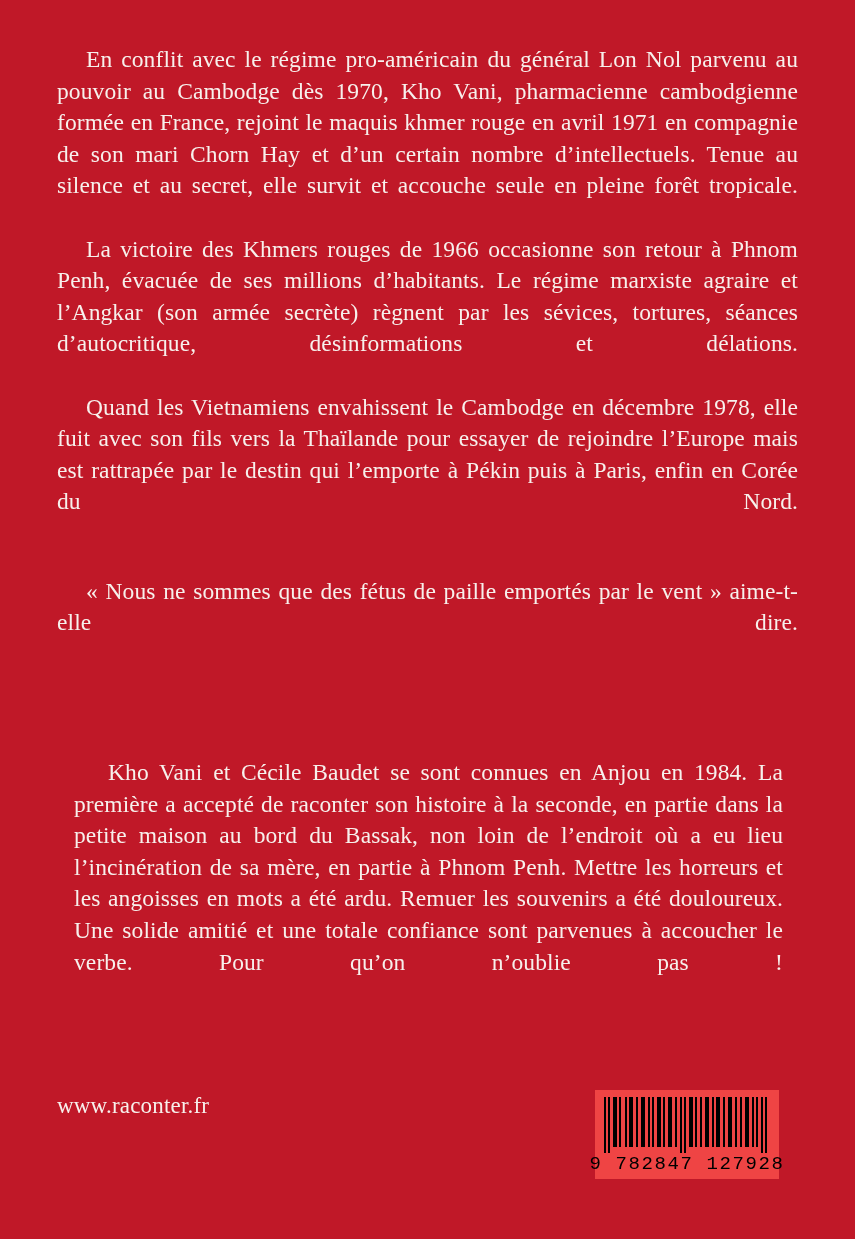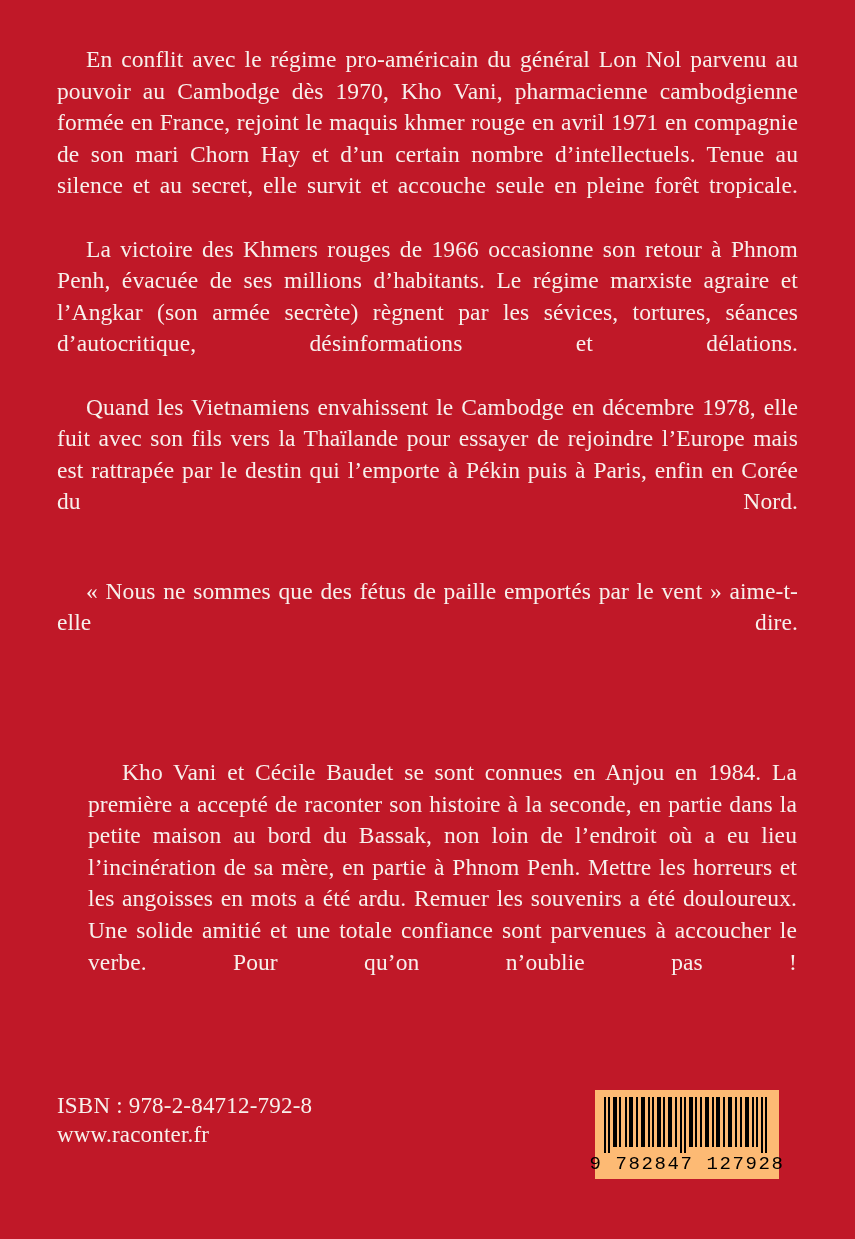--- a/index.html
+++ b/index.html
@@ -50,21 +50,21 @@
   
   .blurb p::after {
     content: "";
     display: inline-block;
     width: 100%;
   }
 
   
   .authors {
     position: absolute;
-    left: 88px;
+    left: 74px;
     top: 757px;
     width: 709px;
   }
 
   .authors p {
     margin: 0;
     font-size: 23.5px;
     line-height: 31.6px;
     text-align: justify;
     text-justify: inter-word;
@@ -94,21 +94,21 @@
     letter-spacing: 0.2px;
   }
 
   
   .barcode-box {
     position: absolute;
     left: 595px;
     top: 1090px;
     width: 184px;
     height: 89px;
-    background: #fdba74;
+    background: #ef4444;
     box-sizing: border-box;
     padding: 7px 9px 4px 9px;
     display: flex;
     flex-direction: column;
     align-items: center;
     justify-content: flex-start;
   }
 
   .barcode-bars {
     width: 166px;
@@ -137,21 +137,20 @@
     <p>La victoire des Khmers rouges de 1966 occasionne son retour à Phnom Penh, évacuée de ses millions d’habitants. Le régime marxiste agraire et l’Angkar (son armée secrète) règnent par les sévices, tortures, séances d’autocritique, désinformations et délations.</p>
     <p>Quand les Vietnamiens envahissent le Cambodge en décembre 1978, elle fuit avec son fils vers la Thaïlande pour essayer de rejoindre l’Europe mais est rattrapée par le destin qui l’emporte à Pékin puis à Paris, enfin en Corée du Nord.</p>
     <p class="quote">« Nous ne sommes que des fétus de paille emportés par le vent » aime-t-elle dire.</p>
   </div>
 
   <div class="authors">
     <p>Kho Vani et Cécile Baudet se sont connues en Anjou en 1984. La première a accepté de raconter son histoire à la seconde, en partie dans la petite maison au bord du Bassak, non loin de l’endroit où a eu lieu l’incinération de sa mère, en partie à Phnom Penh. Mettre les horreurs et les angoisses en mots a été ardu. Remuer les souvenirs a été douloureux. Une solide amitié et une totale confiance sont parvenues à accoucher le verbe. Pour qu’on n’oublie pas !</p>
   </div>
 
   <div class="imprint">
-    <div>ISBN : 978-2-84712-792-8</div>
     <div>www.raconter.fr</div>
   </div>
 
   <div class="barcode-box">
     <svg class="barcode-bars" viewBox="0 0 166 56" preserveAspectRatio="none" shape-rendering="crispEdges">
       <rect x="0" y="0" width="2" height="56" fill="#000"></rect>
       <rect x="4" y="0" width="2" height="56" fill="#000"></rect>
       <rect x="9" y="0" width="4" height="50" fill="#000"></rect>
       <rect x="15" y="0" width="2" height="50" fill="#000"></rect>
       <rect x="21" y="0" width="2" height="50" fill="#000"></rect>

